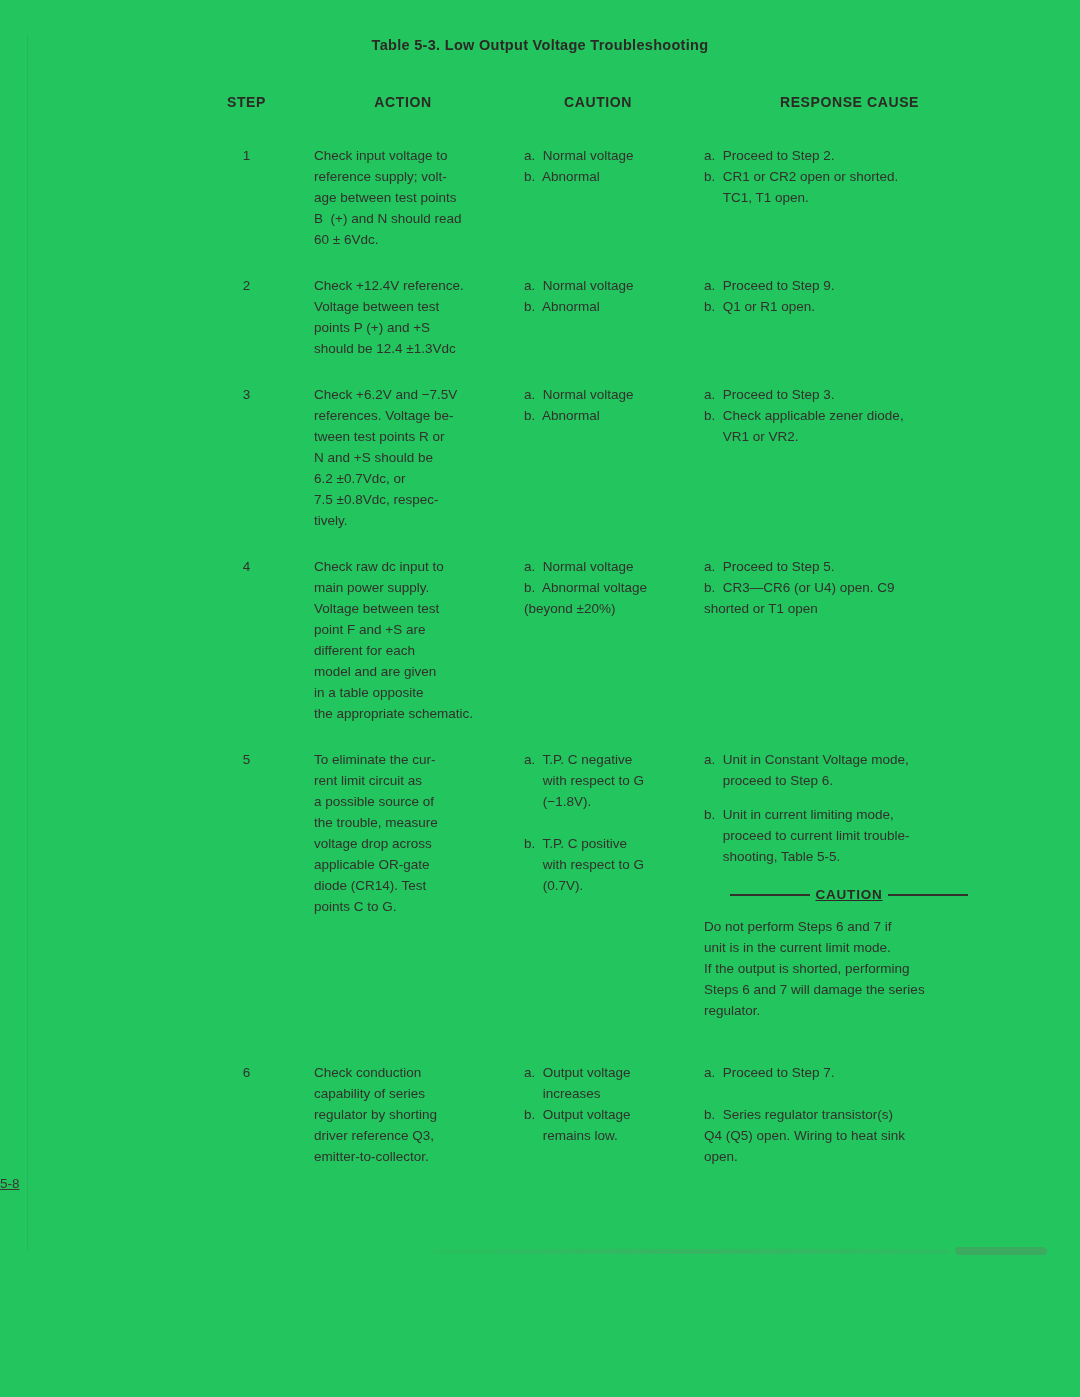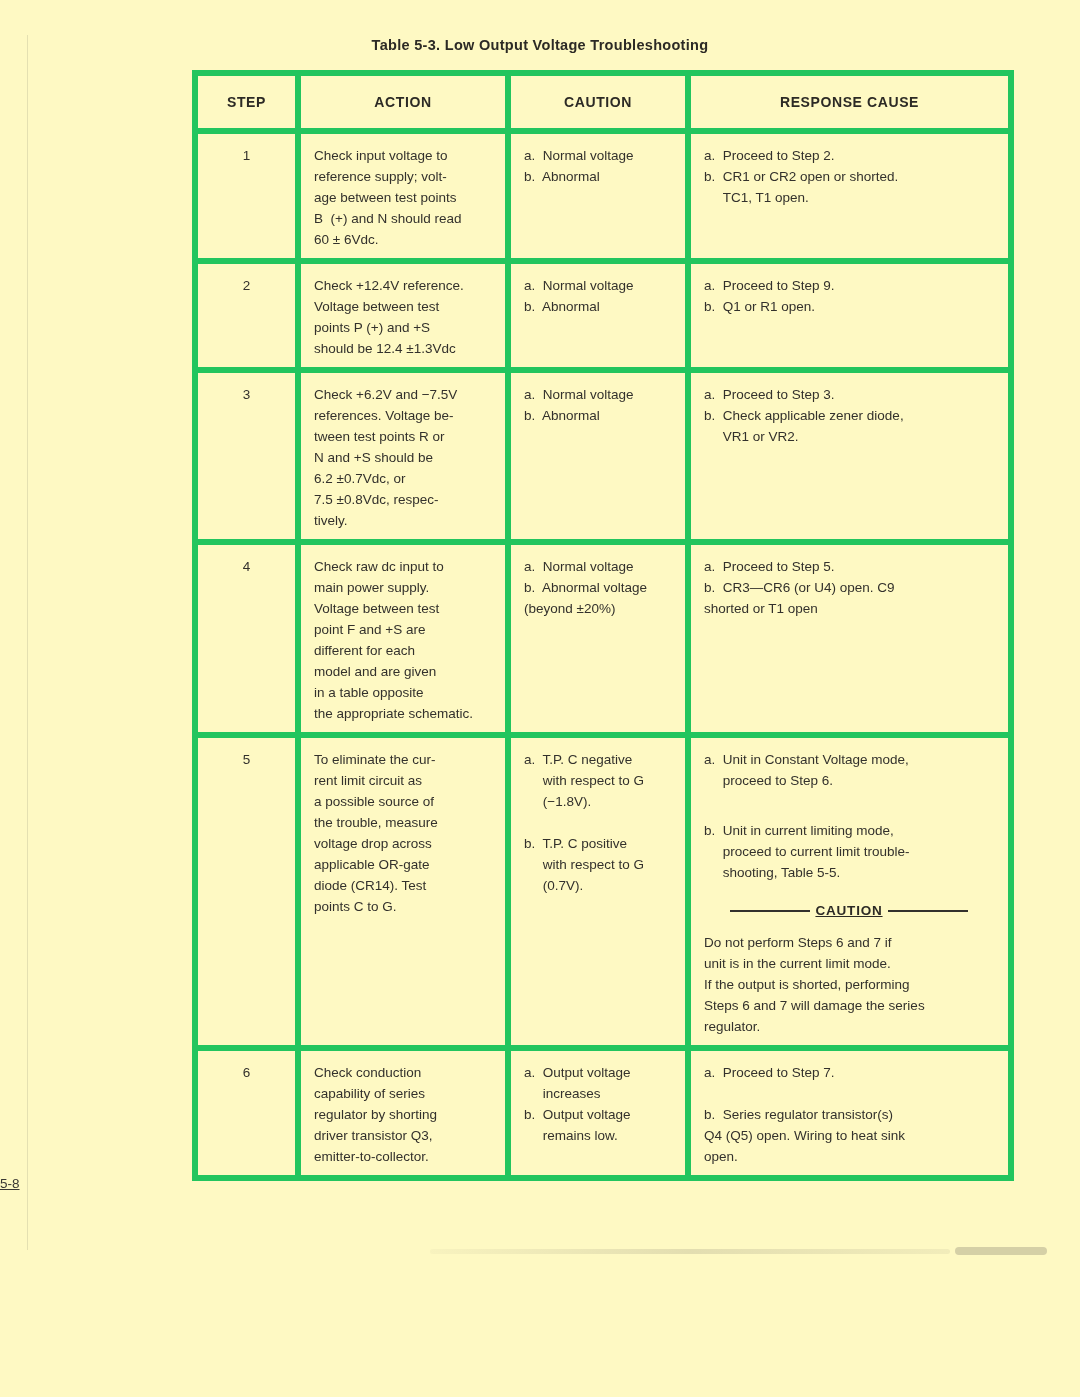--- a/index.html
+++ b/index.html
@@ -1,20 +1,20 @@
 <!DOCTYPE html>
 <html><head>
 <meta charset="utf-8">
 <style>
   html, body { margin:0; padding:0; background:#e9e7e2; }
   .page {
     position:relative;
     width:1080px; height:1397px;
     margin:0 auto;
-    background:#fef9c3;
+    background:#22c55e;
     color:#33312c;
     font-family:"Liberation Sans", sans-serif;
     overflow:hidden;
   }
   .doc-title {
     position:absolute; top:37px; left:0; width:100%;
     text-align:center;
     font-size:14.5px; font-weight:bold; letter-spacing:0.3px;
     color:#2c2a25;
   }
@@ -32,21 +32,21 @@
   .ts-table thead th {
     border-bottom-width:3px;
     height:50px;
     text-align:center; vertical-align:middle;
     font-size:14px; font-weight:bold; letter-spacing:0.6px;
     color:#2c2a25;
   }
   .ts-table td { vertical-align:top; padding:11px 10px 8px 13px; }
   .ts-table td.step-cell { text-align:center; padding-left:4px; padding-right:4px; }
   .pre { white-space:pre-wrap; }
-  .cause-item-b { margin-top:29px; }
+  .cause-item-b { margin-top:13px; }
   .caution-header {
     display:flex; align-items:center; justify-content:center;
     margin:17px 6px 11px 2px;
   }
   .caution-line { width:80px; border-top:2px solid #33312c; }
   .caution-label {
     padding:0 5px; font-weight:bold; font-size:13.5px; letter-spacing:0.8px;
     color:#2c2a25;
     text-decoration:underline;
   }
@@ -181,21 +181,21 @@
 If the output is shorted, performing
 Steps 6 and 7 will damage the series
 regulator.</div>
         </td>
       </tr>
       <tr style="height:117px">
         <td class="step-cell">6</td>
         <td class="pre">Check conduction
 capability of series
 regulator by shorting
-driver transistor Q3,
+driver reference Q3,
 emitter-to-collector.</td>
         <td class="pre">a.  Output voltage
      increases
 b.  Output voltage
      remains low.</td>
         <td class="pre">a.  Proceed to Step 7.
 
 b.  Series regulator transistor(s)
 Q4 (Q5) open. Wiring to heat sink
 open.</td>

